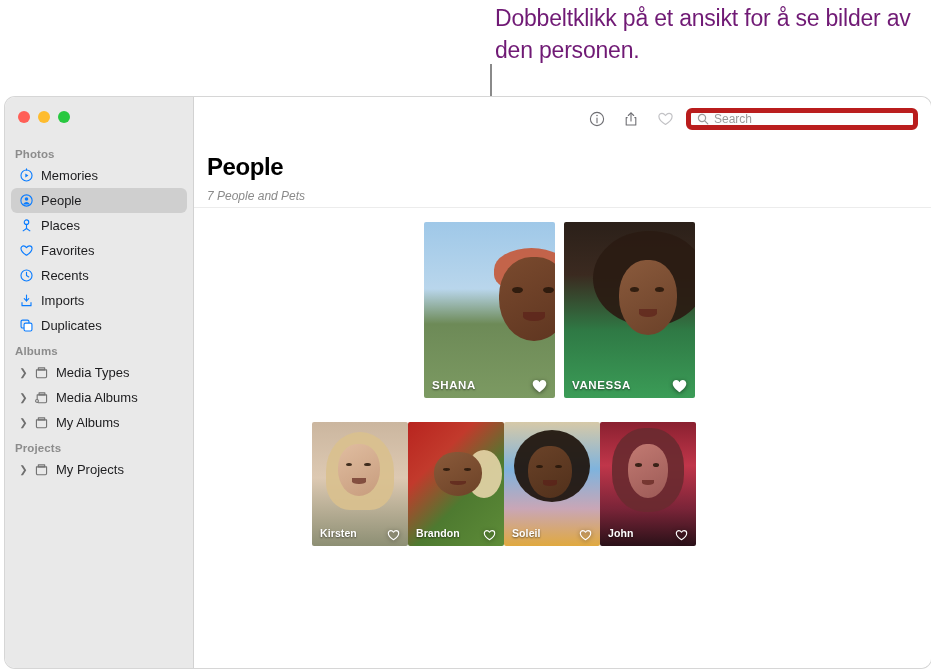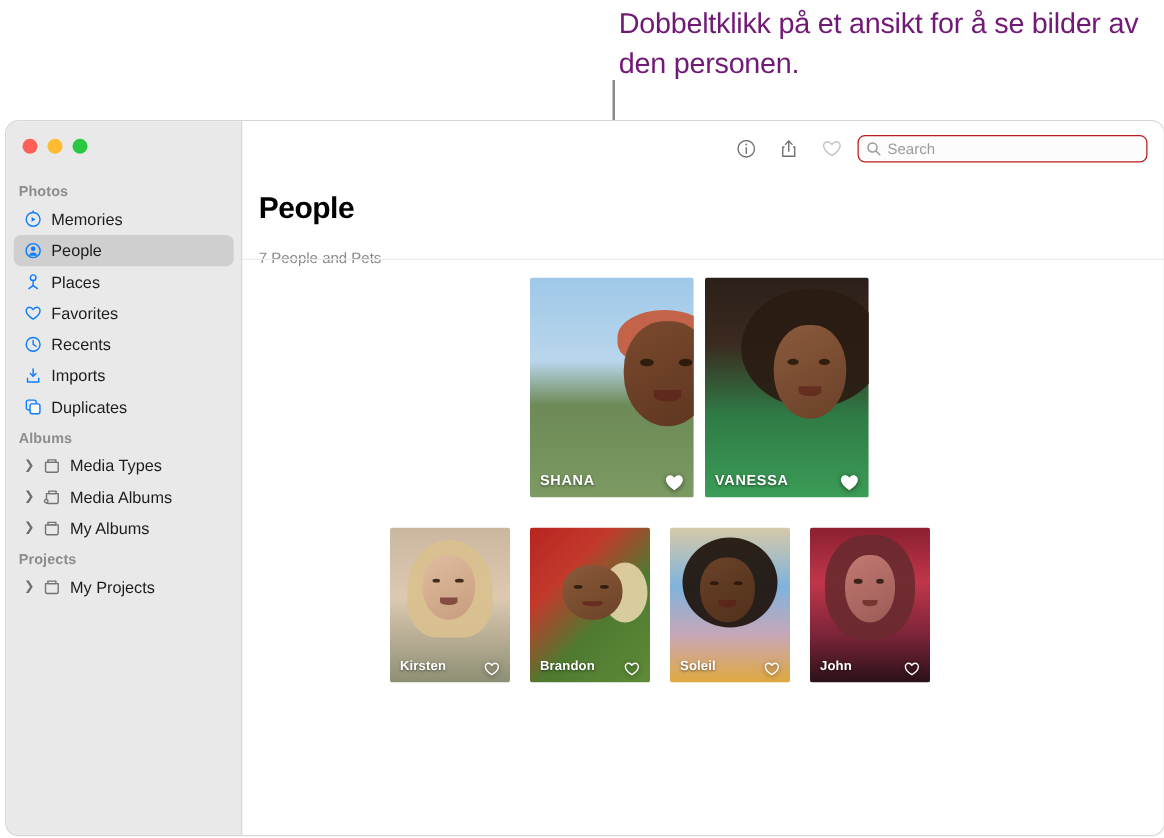--- a/index.html
+++ b/index.html
@@ -74,42 +74,42 @@
   .toolbar{
     position:absolute;left:0;right:0;top:0;height:44px;
     display:flex;align-items:center;justify-content:flex-end;
     padding-right:13px;box-sizing:border-box;
   }
   .tb-btn{
     width:26px;height:26px;display:flex;align-items:center;justify-content:center;
     margin-right:8px;color:#6e6e73;
   }
   .search{
-    width:232px;height:22px;border:1px solid #b91c1c;border-radius:6px;
+    width:232px;height:22px;border:5px solid #b91c1c;border-radius:6px;
     background:#fcfcfc;display:flex;align-items:center;padding:0 6px;
     box-sizing:border-box;
   }
   .search svg{flex:0 0 auto;margin-right:5px;}
   .search-placeholder{font-size:12px;color:#9b9b9b;}
 
   .titlewrap{position:absolute;left:13px;top:56px;}
   .page-title{font-size:24px;font-weight:bold;color:#000;letter-spacing:-0.4px;}
-  .page-sub{font-size:12px;color:#8a8a8a;margin-top:18px;}
+  .page-sub{font-size:12px;color:#8a8a8a;margin-top:8px;font-style:italic;}
 
   .rule{position:absolute;left:0;right:0;top:110px;height:1px;background:#ececec;}
 
   
   .grid-big{
     position:absolute;left:230px;top:125px;display:flex;gap:9px;
   }
   .tile-big{
     width:131px;height:176px;position:relative;overflow:hidden;border-radius:2px;
   }
   .grid-small{
-    position:absolute;left:118px;top:325px;display:flex;gap:16px;
+    position:absolute;left:118px;top:325px;display:flex;gap:0;
   }
   .tile-small{
     width:96px;height:124px;position:relative;overflow:hidden;border-radius:2px;
   }
   .tile-name{
     position:absolute;left:8px;bottom:7px;color:#fff;font-weight:bold;
     text-shadow:0 1px 2px rgba(0,0,0,.55);
   }
   .tile-big .tile-name{font-size:11.5px;letter-spacing:0.6px;text-align:right;}
   .tile-small .tile-name{font-size:10.5px;letter-spacing:0.1px;}

